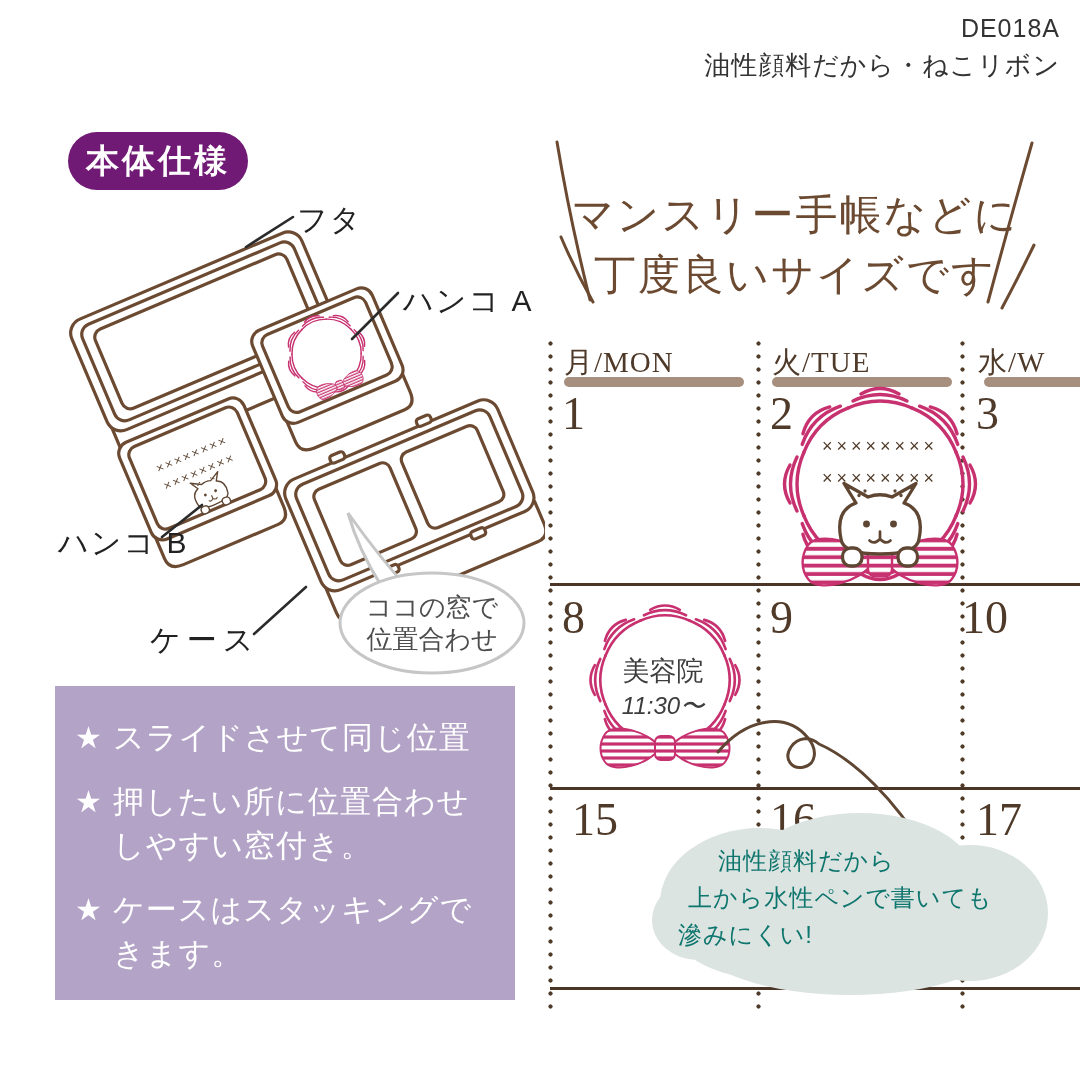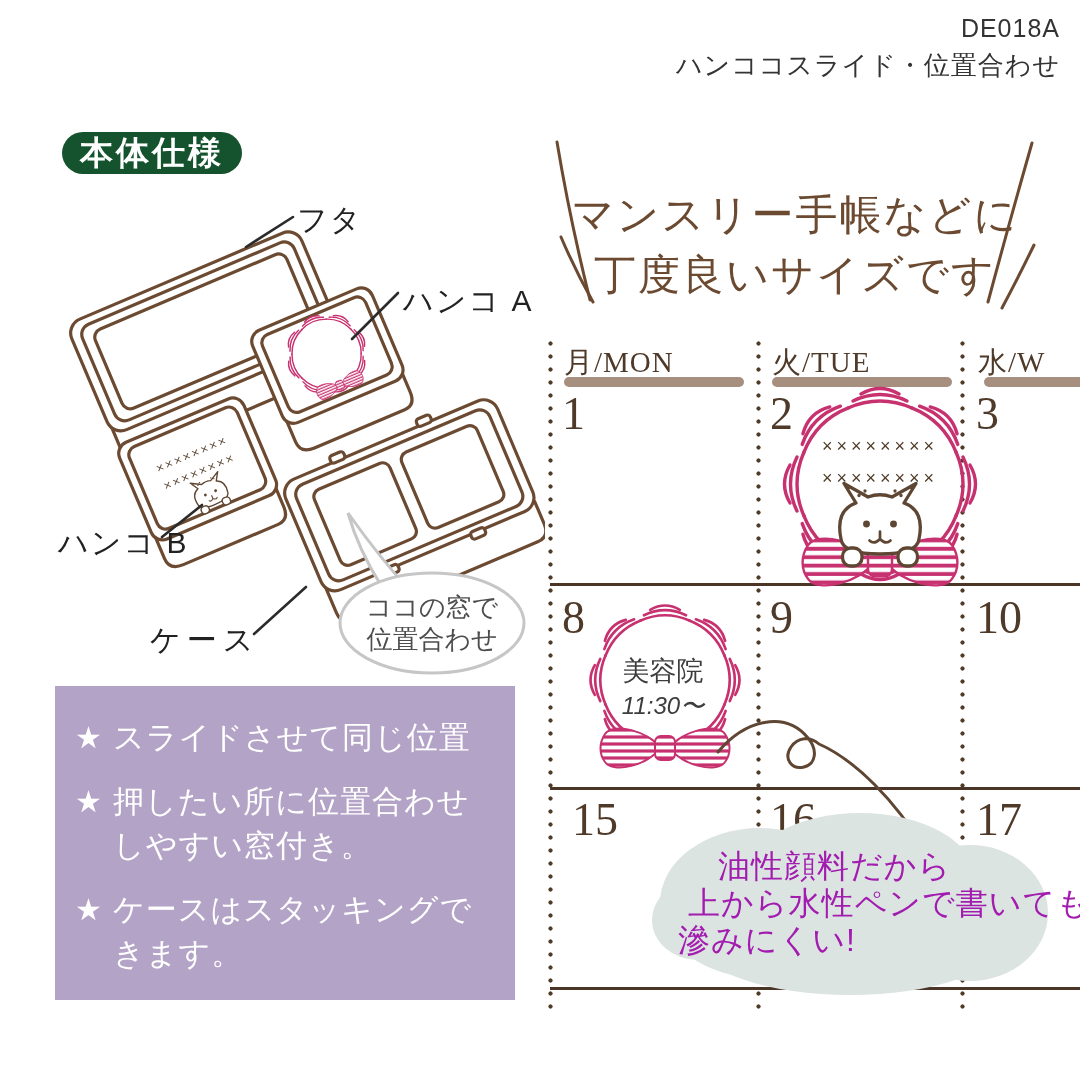--- a/index.html
+++ b/index.html
@@ -3,21 +3,21 @@
 <meta charset="utf-8">
 <style>
   html,body{margin:0;padding:0;background:#fff;}
   #canvas{position:relative;width:1080px;height:1080px;background:#ffffff;overflow:hidden;
           font-family:"Liberation Sans","DejaVu Sans",sans-serif;color:#2f2f2f;}
   .abs{position:absolute;}
   
   .product-code{top:14px;right:20px;font-size:25px;color:#333;letter-spacing:1px;}
   .product-name{top:48px;right:20px;font-size:26px;color:#333;letter-spacing:1px;}
   
-  .spec-badge{left:62px;top:132px;width:180px;height:42px;background:#14532d;border-radius:29px;
+  .spec-badge{left:68px;top:132px;width:180px;height:58px;background:#701a75;border-radius:29px;
               display:flex;align-items:center;justify-content:center;}
   .spec-badge span{color:#fff;font-size:33px;letter-spacing:3px;font-weight:bold;}
   
   .part-label{font-size:30px;color:#222;letter-spacing:2px;white-space:nowrap;}
   
   .features-box{left:55px;top:686px;width:460px;height:314px;background:#b3a3c6;
                 padding:30px 16px 0 20px;box-sizing:border-box;}
   .feat{position:relative;padding-left:38px;color:#fff;font-size:31px;line-height:1.42;
         letter-spacing:1px;margin-bottom:20px;}
   .feat .star{position:absolute;left:0;top:1px;color:#fff;font-size:30px;}
@@ -27,30 +27,30 @@
   
   #calendar{left:540px;top:335px;width:540px;height:675px;overflow:hidden;text-align:right;}
   .vdots{width:5px;background-image:radial-gradient(circle,#503b28 1.8px,rgba(0,0,0,0) 2.4px);
          background-size:5px 13px;background-repeat:repeat-y;background-position:center top;}
   .hline{height:3px;background:#4a3527;left:10px;width:530px;}
   .daybar{height:10px;background:#a68f7e;border-radius:5px;top:42px;}
   .cal-serif{font-family:"Liberation Serif","DejaVu Serif",serif;color:#4f3a29;}
   .cal-header{top:8px;font-size:29px;letter-spacing:1px;white-space:nowrap;}
   .cal-date{font-size:46px;line-height:1;}
   
-  .cloud-text{font-size:32px;color:#a21caf;letter-spacing:1px;white-space:nowrap;}
+  .cloud-text{font-size:24px;color:#0f766e;letter-spacing:1px;white-space:nowrap;}
   svg text{font-family:"Liberation Sans","DejaVu Sans",sans-serif;}
 </style>
 </head>
 <body>
 
 <div id="canvas">
 
   <div class="abs product-code">DE018A</div>
-  <div class="abs product-name">ハンココスライド・位置合わせ</div>
+  <div class="abs product-name">油性顔料だから・ねこリボン</div>
 
   <div class="abs spec-badge">
     <span>本体仕様</span>
   </div>
 
   <svg class="abs" style="left:30px;top:185px" width="515" height="500" viewBox="0 0 515 500">
     <defs>
       <g id="warc" fill="none" stroke="#c7316f" stroke-width="3.4" stroke-linecap="round">
         <path d="M-32,-76 Q0,-90 32,-76"></path>
         <path d="M-27,-83 Q0,-96 27,-83"></path>
@@ -191,21 +191,21 @@
     <div class="abs cal-serif cal-header" style="left:438px">水/W</div>
     <div class="abs daybar" style="left:24px;width:180px"></div>
     <div class="abs daybar" style="left:232px;width:180px"></div>
     <div class="abs daybar" style="left:444px;width:100px"></div>
 
     <div class="abs cal-serif cal-date" style="left:22px;top:56px">1</div>
     <div class="abs cal-serif cal-date" style="left:230px;top:56px">2</div>
     <div class="abs cal-serif cal-date" style="left:436px;top:56px">3</div>
     <div class="abs cal-serif cal-date" style="left:22px;top:260px">8</div>
     <div class="abs cal-serif cal-date" style="left:230px;top:260px">9</div>
-    <div class="abs cal-serif cal-date" style="left:436px;top:260px">10</div>
+    <div class="abs cal-serif cal-date" style="left:422px;top:260px">10</div>
     <div class="abs cal-serif cal-date" style="left:32px;top:462px">15</div>
     <div class="abs cal-serif cal-date" style="left:230px;top:462px">16</div>
     <div class="abs cal-serif cal-date" style="left:436px;top:462px">17</div>
 
     <svg class="abs" style="left:230px;top:48px" width="220" height="215" viewBox="-110 -105 220 215">
       <use href="#wreath8" transform="translate(0,-4)"></use>
       <text x="0" y="-36" text-anchor="middle" font-size="18" letter-spacing="4" fill="#4f3a28">××××××××</text>
       <text x="0" y="-4" text-anchor="middle" font-size="18" letter-spacing="4" fill="#4f3a28">××××××××</text>
       <use href="#bow" transform="translate(0,74) scale(1.2)"></use>
       <use href="#cat" transform="translate(0,42) scale(1.5)"></use>

